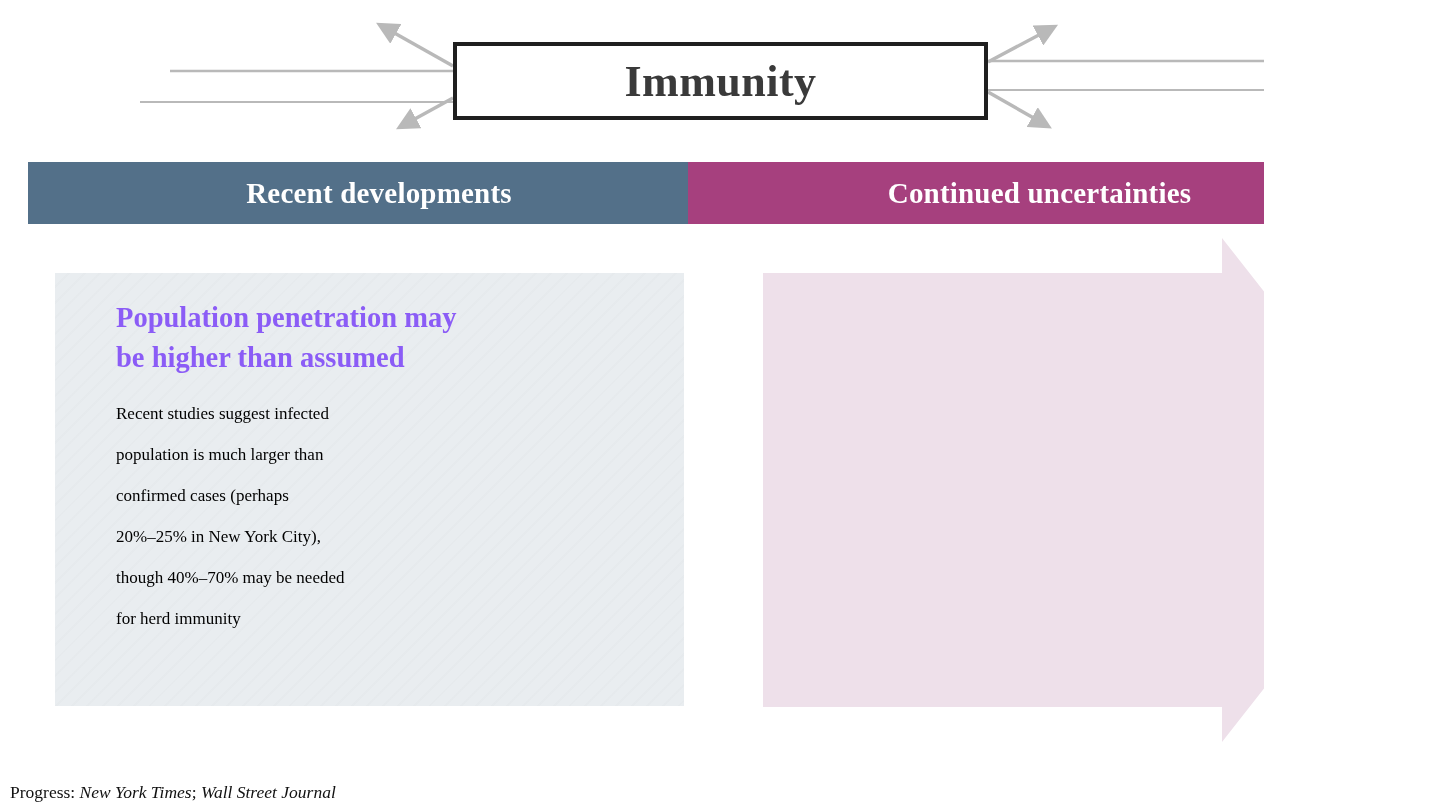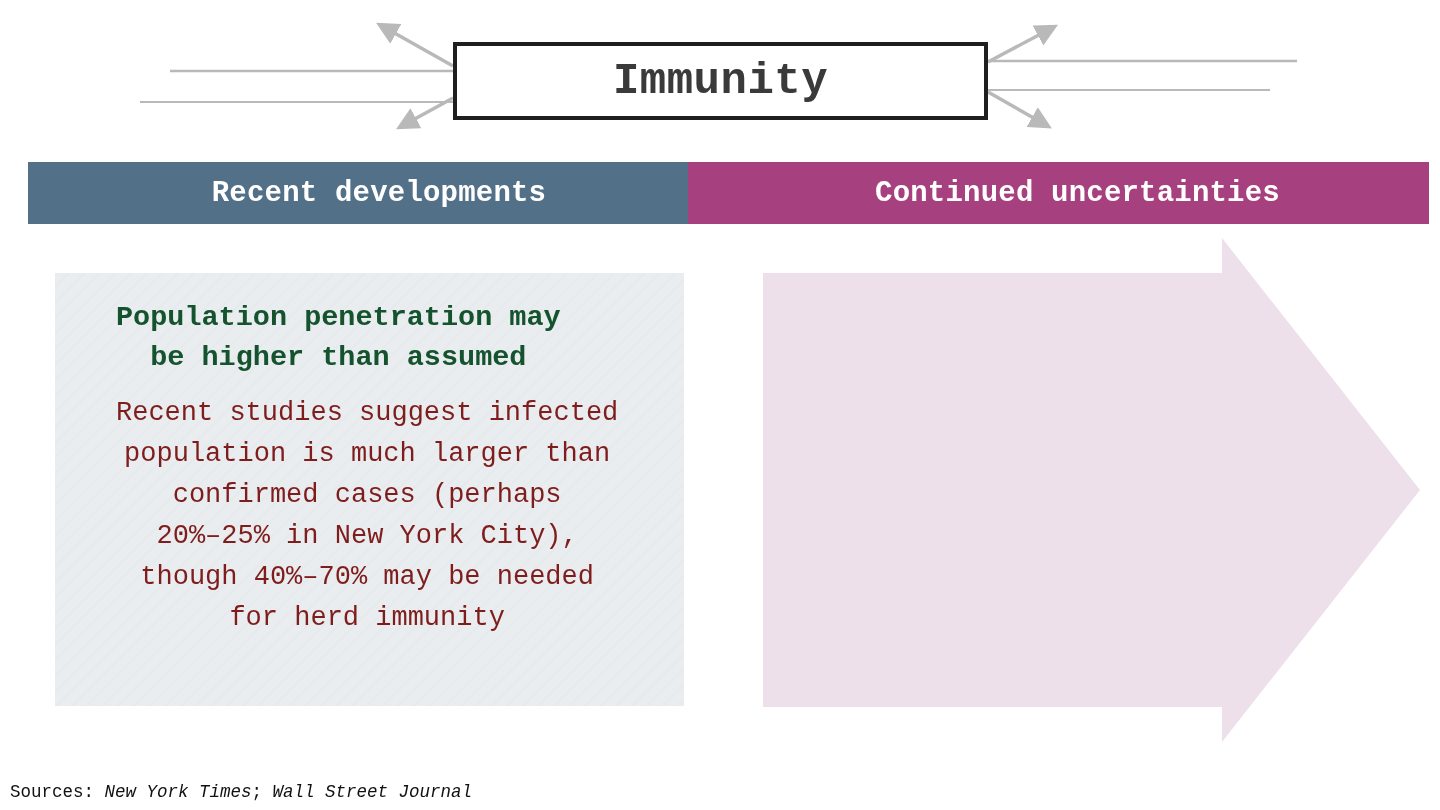--- a/index.html
+++ b/index.html
@@ -1,19 +1,18 @@
 <!DOCTYPE html>
 <html style="--header-left-bg: #537089; --header-right-bg: #a6407e; --panel-left-bg: #e9edf0; --panel-right-bg: #eee0ea; --flow-gray: #b9b9b9; --box-border: #1f1f1f; --title-text: #3a3a3a; --body-text: #1b1b1b;"><head>
 <meta charset="utf-8">
 <style>
   html,body{margin:0;padding:0;background:#fff;}
   .slide{
-    position:relative;width:1440px;height:810px;overflow:hidden;background:#fff;
-    font-family:Liberation Mono, monospace;
-    text-align:center;
+    position:relative;width:1264px;height:810px;overflow:hidden;background:#fff;
+    font-family:Liberation Serif, serif;
     -webkit-font-smoothing:antialiased;
   }
   .abs{position:absolute;}
 
   
   svg.flow{left:0;top:0;width:1440px;height:170px;z-index:1;}
 
   
   .immunity-box{
     left:453px;top:42px;width:535px;height:78px;box-sizing:border-box;
@@ -24,38 +23,38 @@
     font-size:44px;font-weight:bold;color:#3a3a3a;letter-spacing:.5px;
   }
 
   
   .hdr{
     top:162px;height:62px;z-index:2;
     display:flex;align-items:center;justify-content:center;
     color:#ffffff;font-size:29px;font-weight:bold;letter-spacing:.2px;
   }
   .hdr-left{left:28px;width:702px;background:var(--header-left-bg,#537089);}
-  .hdr-right{left:688px;width:703px;background:var(--header-right-bg,#a6407e);padding-left:38px;}
+  .hdr-right{left:688px;width:703px;background:var(--header-right-bg,#a6407e);}
 
   
   .panel-gray{
     left:55px;top:273px;width:629px;height:433px;z-index:1;
     background:var(--panel-left-bg,#e9edf0);
     background-image:repeating-linear-gradient(135deg,rgba(0,0,0,0) 0 9px,rgba(0,0,0,0.013) 9px 11px);
   }
   svg.pink-arrow{left:763px;top:238px;width:657px;height:504px;z-index:1;}
 
   
   .heading{
-    z-index:3;white-space:pre-line;color:#14532d;
+    z-index:3;white-space:pre-line;color:#8b5cf6;
     font-size:28.5px;font-weight:bold;line-height:40px;
   }
   .bodytext{
-    z-index:3;white-space:pre-line;color:#7f1d1d;
-    font-size:27px;font-weight:normal;line-height:41px;
+    z-index:3;white-space:pre-line;color:#000000;
+    font-size:17px;font-weight:normal;line-height:41px;
   }
   .heading-left{left:116px;top:298px;}
   .body-left{left:116px;top:393px;}
   .heading-right{left:806px;top:298px;}
   .body-right{left:806px;top:392px;}
 
   
   .sources{left:10px;top:782px;z-index:3;font-size:17.5px;color:#111;}
   .sources .it{font-style:italic;}
 </style>
@@ -102,15 +101,15 @@
   <div class="abs heading heading-left">Population penetration may
 be higher than assumed</div>
   <div class="abs bodytext body-left">Recent studies suggest infected
 population is much larger than
 confirmed cases (perhaps
 20%–25% in New York City),
 though 40%–70% may be needed
 for herd immunity</div>
 
 
-  <div class="abs sources"><span>Sources: </span><span class="it">New York Times</span><span>; </span><span class="it">Wall Street Journal</span></div>
+  <div class="abs sources"><span>Progress: </span><span class="it">New York Times</span><span>; </span><span class="it">Wall Street Journal</span></div>
 
 </div>
 
 </body></html>

